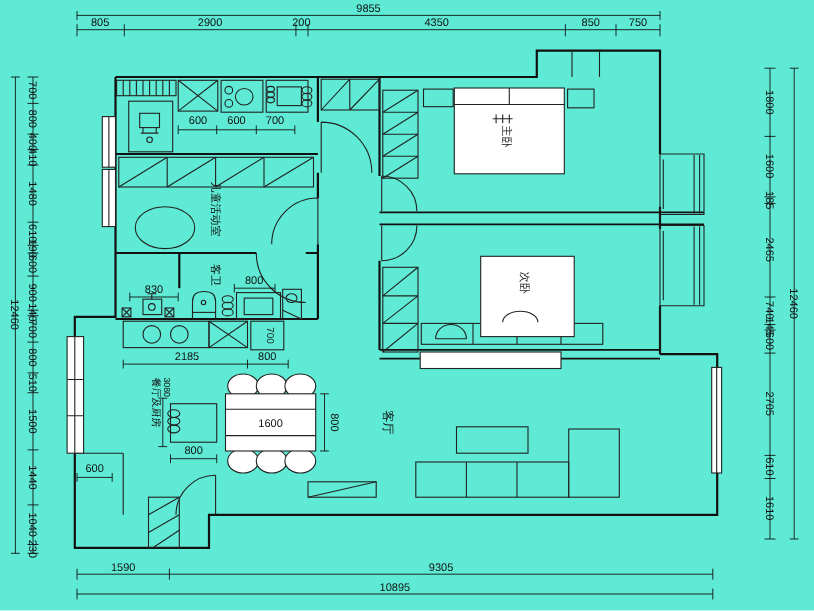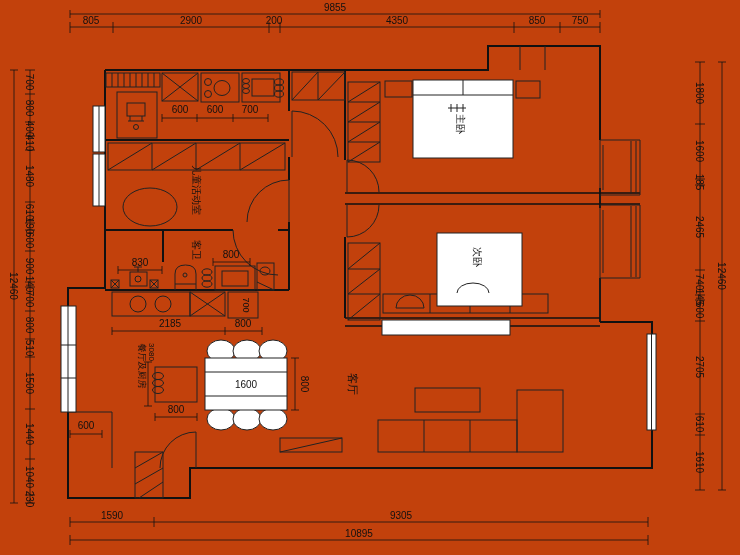--- a/index.html
+++ b/index.html
@@ -1,16 +1,16 @@
 <!DOCTYPE html>
 <html><head>
 <meta charset="utf-8">
 <style>
   html,body{margin:0;padding:0;background:#ffffff;}
-  .page{width:740px;height:555px;position:relative;background:#c2410c;overflow:hidden;}
+  .page{width:740px;height:555px;position:relative;background:#5eead4;overflow:hidden;}
   svg{display:block;}
   .t{font-family:"Liberation Sans","DejaVu Sans",sans-serif;fill:#111;}
   .dim{font-size:10px;}
   .dims line,.dims path{stroke:#111;stroke-width:0.8;}
   .wall{stroke:#111;stroke-width:2;fill:none;}
   .wall15{stroke:#111;stroke-width:1.6;fill:none;}
   .thin{stroke:#222;stroke-width:1;fill:none;}
   .thinw{stroke:#222;stroke-width:1;fill:#fff;}
   .lbl{font-size:10px;}
 </style>

